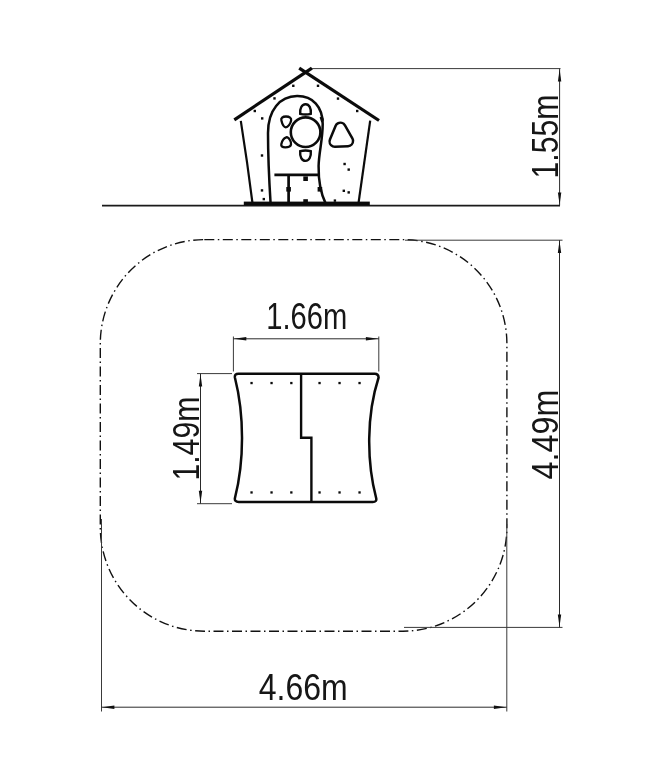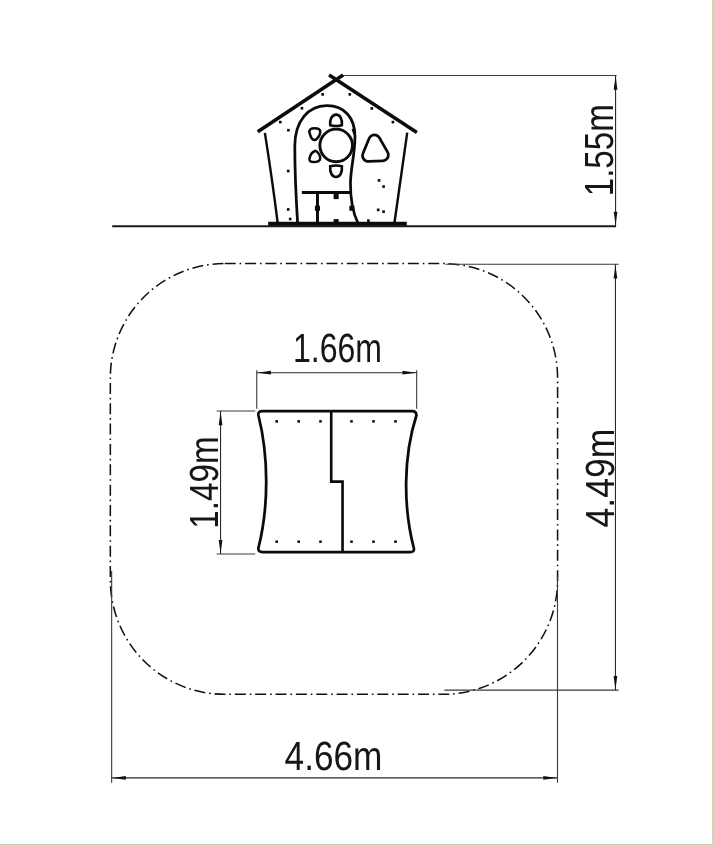--- a/index.html
+++ b/index.html
@@ -1,16 +1,16 @@
 <!DOCTYPE html>
 <html><head>
 <meta charset="utf-8">
 <style>
   html,body{margin:0;padding:0;background:#ffffff;}
-  .page{width:648px;height:768px;position:relative;background:#4d7c0f;overflow:hidden;}
+  .page{width:648px;height:768px;position:relative;background:#f97316;overflow:hidden;}
   svg{position:absolute;left:0;top:0;}
   text{font-family:"Liberation Sans",sans-serif;fill:#161616;}
 </style>
 </head>
 <body>
 <div class="page">
 <svg width="648" height="768" viewBox="0 0 648 768">
 
   <rect x="0" y="0" width="648" height="768" fill="#ffffff"></rect>
 

